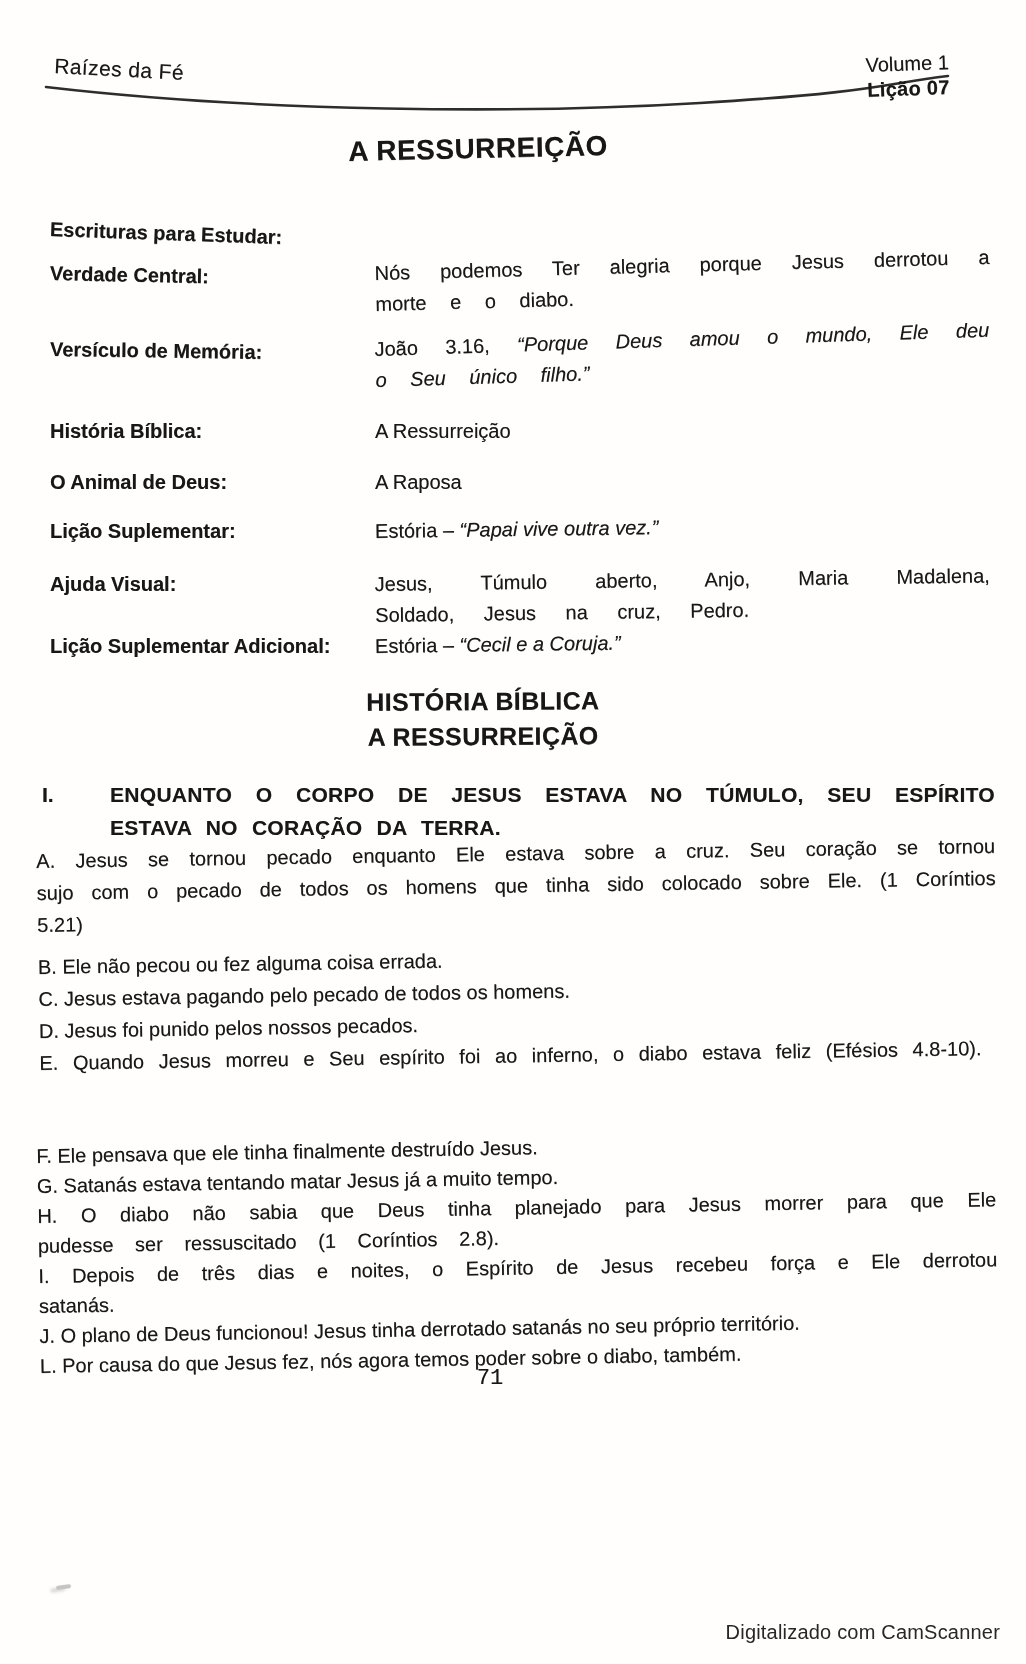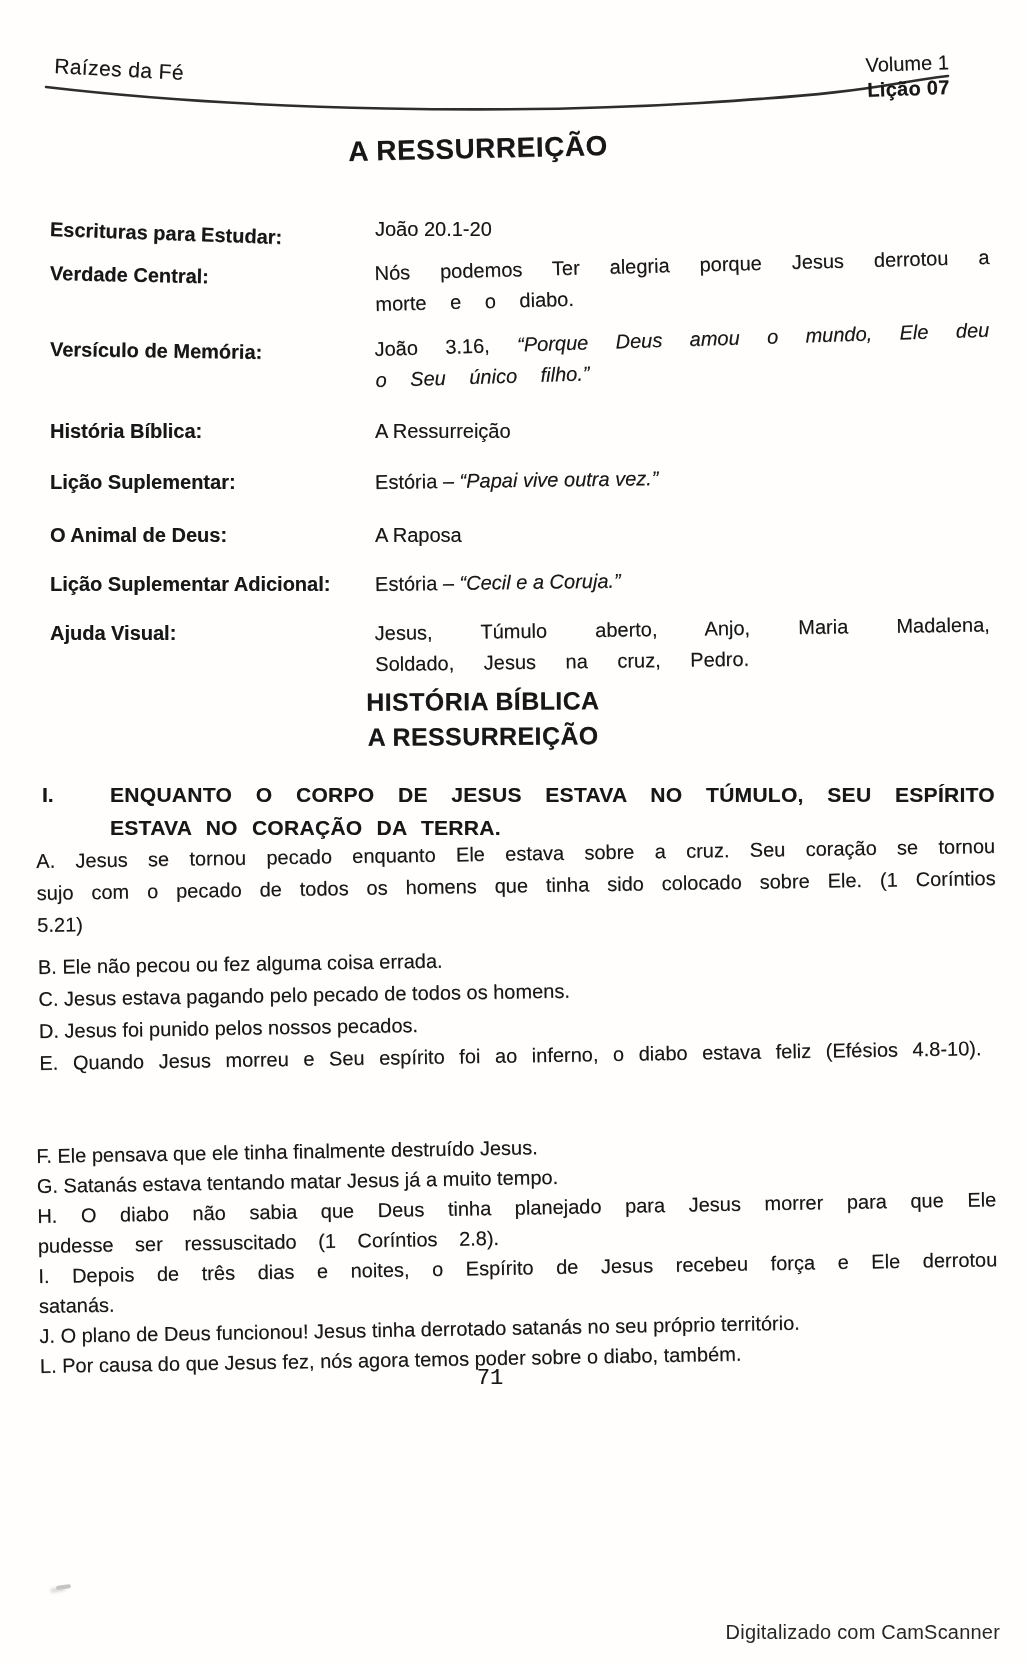--- a/index.html
+++ b/index.html
@@ -109,49 +109,48 @@
   <div class="hdr-right scan">
     <div>Volume 1</div>
     <div class="hdr-lesson">Lição 07</div>
   </div>
 
   <h1 class="title scan">A RESSURREIÇÃO</h1>
 
   <div class="meta scan">
     <div class="mrow mb13">
       <div class="lbl rot-p20">Escrituras para Estudar:</div>
-      <div class="val">João 20.1-20</div>
     </div>
     <div class="mrow mb14">
       <div class="lbl rot-p12">Verdade Central:</div>
       <div class="val ws18 rot-m15">Nós podemos Ter alegria porque Jesus derrotou a morte e o diabo.</div>
     </div>
     <div class="mrow mb20">
       <div class="lbl rot-p08">Versículo de Memória:</div>
       <div class="val ws18 rot-m18"><span>João 3.16, </span><span class="it">“Porque Deus amou o mundo, Ele deu o Seu único filho.”</span></div>
     </div>
     <div class="mrow mb20">
       <div class="lbl">História Bíblica:</div>
       <div class="val">A Ressurreição</div>
     </div>
+    <div class="mrow mb18">
+      <div class="lbl">O Animal de Deus:</div>
+      <div class="val">A Raposa</div>
+    </div>
     <div class="mrow mb22">
       <div class="lbl">Lição Suplementar:</div>
       <div class="val rot-m08"><span>Estória – </span><span class="it">“Papai vive outra vez.”</span></div>
     </div>
-    <div class="mrow mb18">
-      <div class="lbl">O Animal de Deus:</div>
-      <div class="val">A Raposa</div>
+    <div class="mrow">
+      <div class="lbl">Ajuda Visual:</div>
+      <div class="val ws24 rot-m08">Jesus, Túmulo aberto, Anjo, Maria Madalena, Soldado, Jesus na cruz, Pedro.</div>
     </div>
     <div class="mrow mb18">
       <div class="lbl">Lição Suplementar Adicional:</div>
       <div class="val rot-m08"><span>Estória – </span><span class="it">“Cecil e a Coruja.”</span></div>
-    </div>
-    <div class="mrow">
-      <div class="lbl">Ajuda Visual:</div>
-      <div class="val ws24 rot-m08">Jesus, Túmulo aberto, Anjo, Maria Madalena, Soldado, Jesus na cruz, Pedro.</div>
     </div>
   </div>
 
   <div class="sec scan">
     <div>HISTÓRIA BÍBLICA</div>
     <div>A RESSURREIÇÃO</div>
   </div>
 
   <div class="outline scan">
     <div class="num">I.</div>

